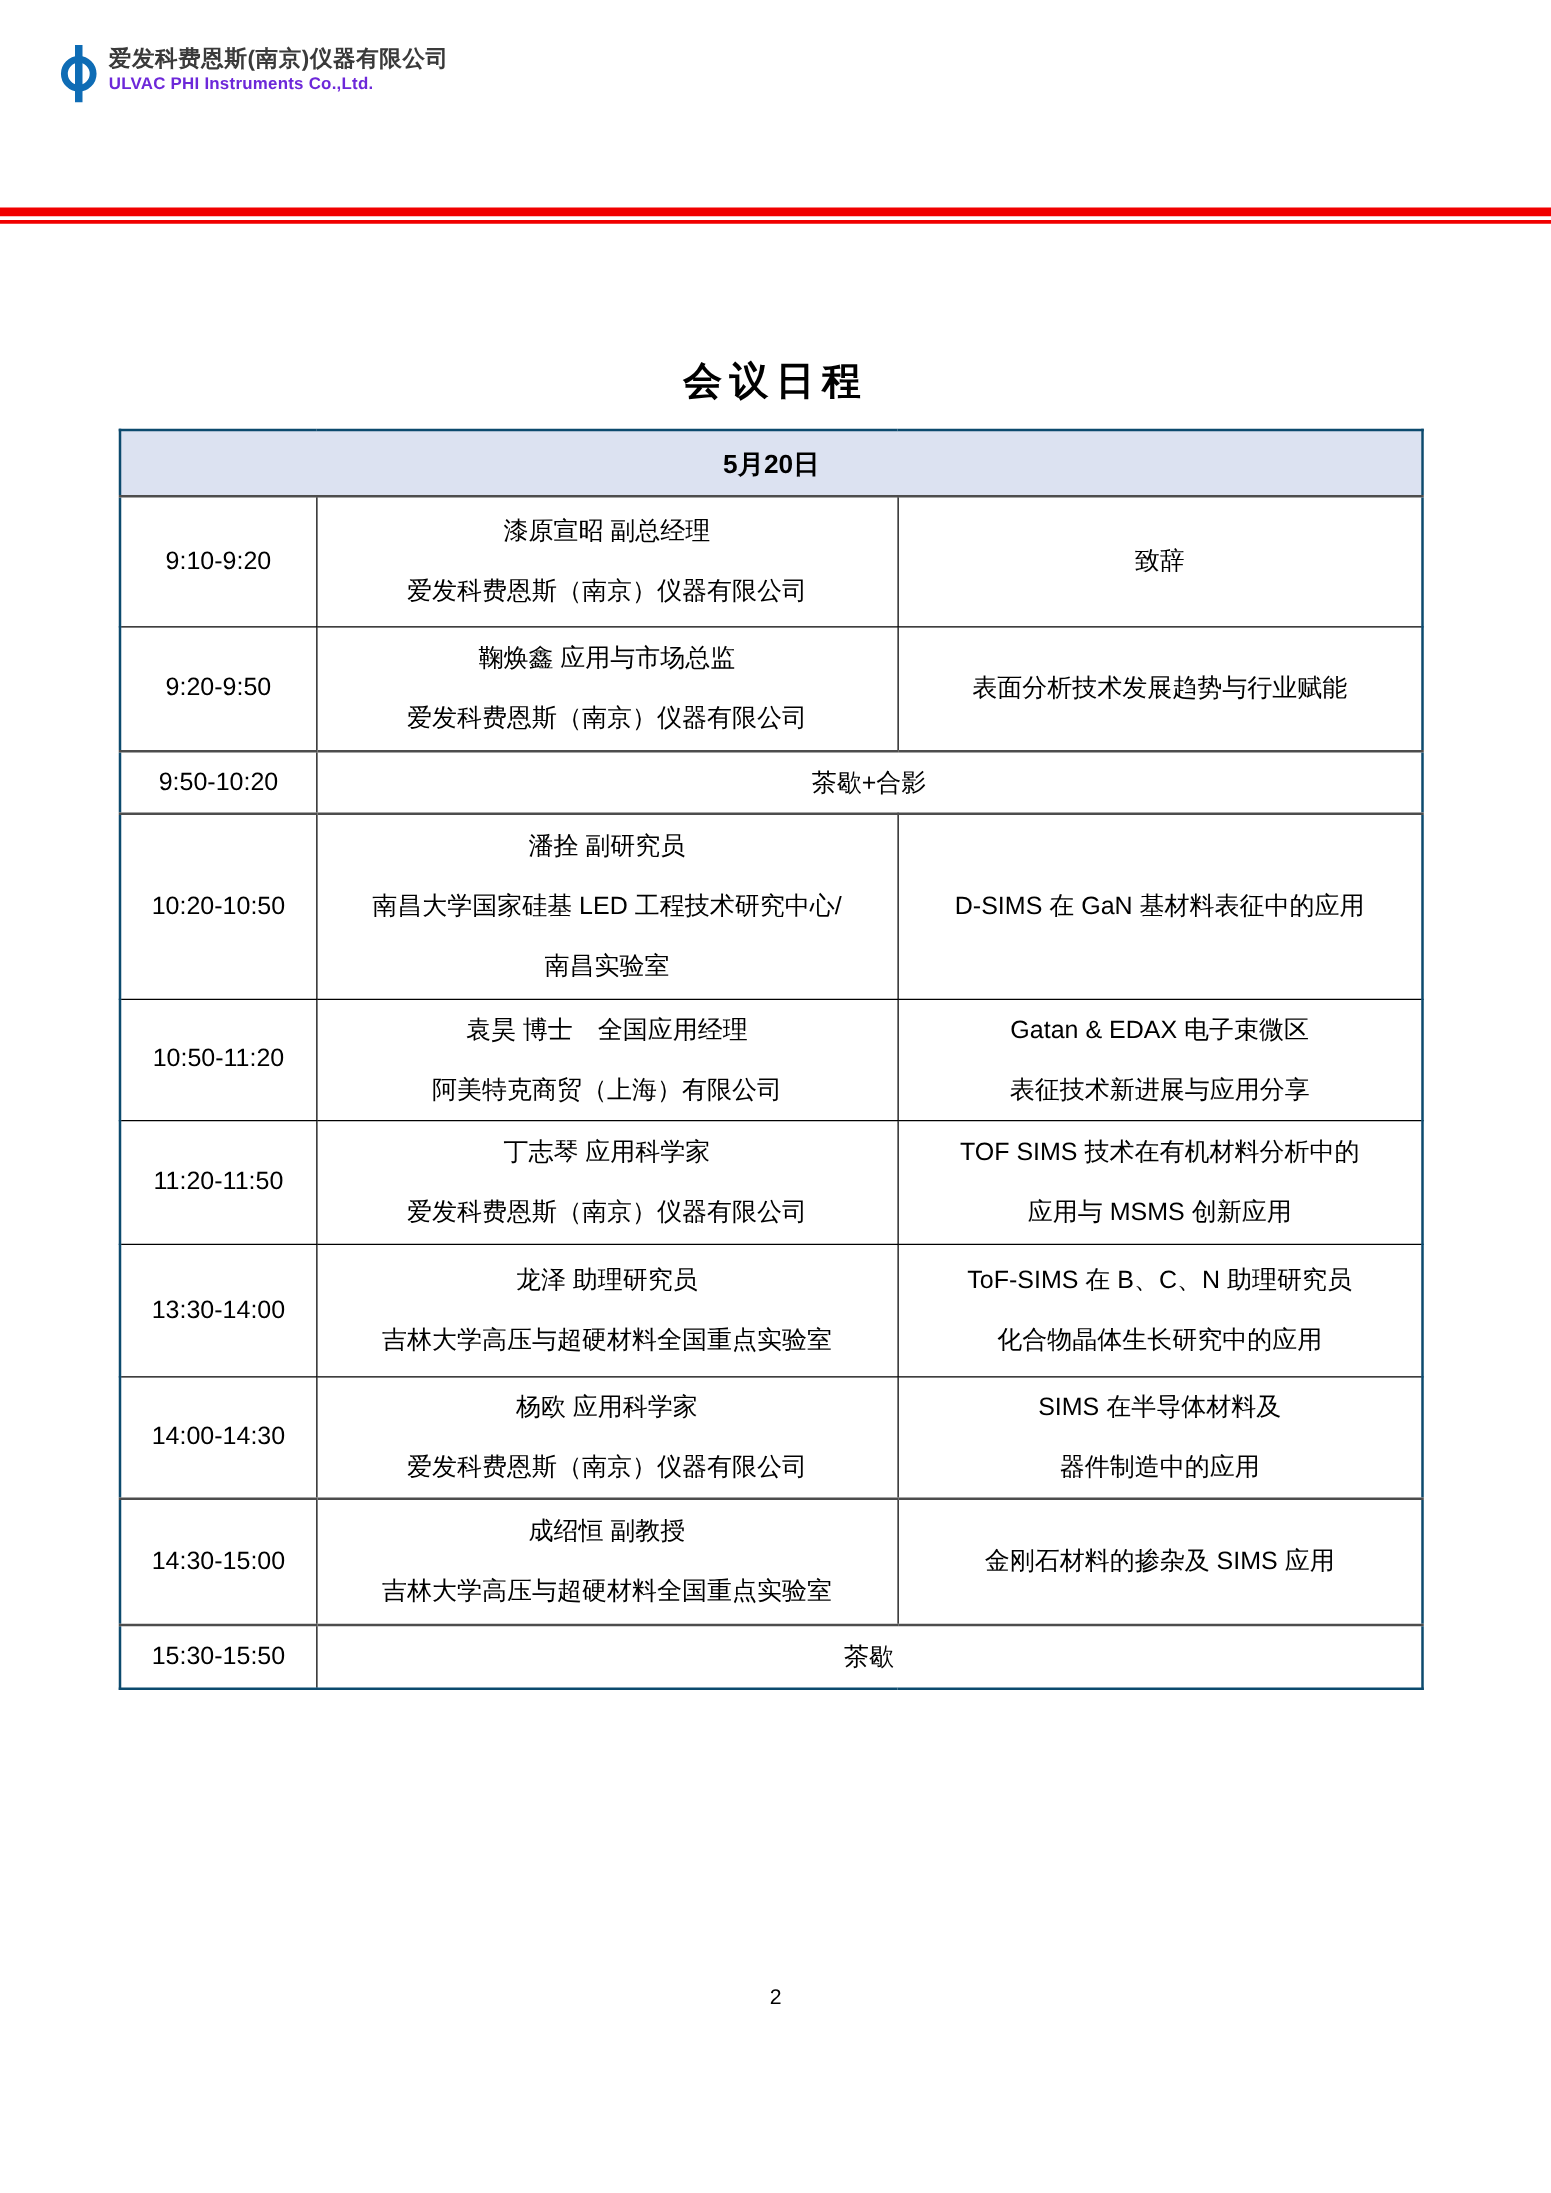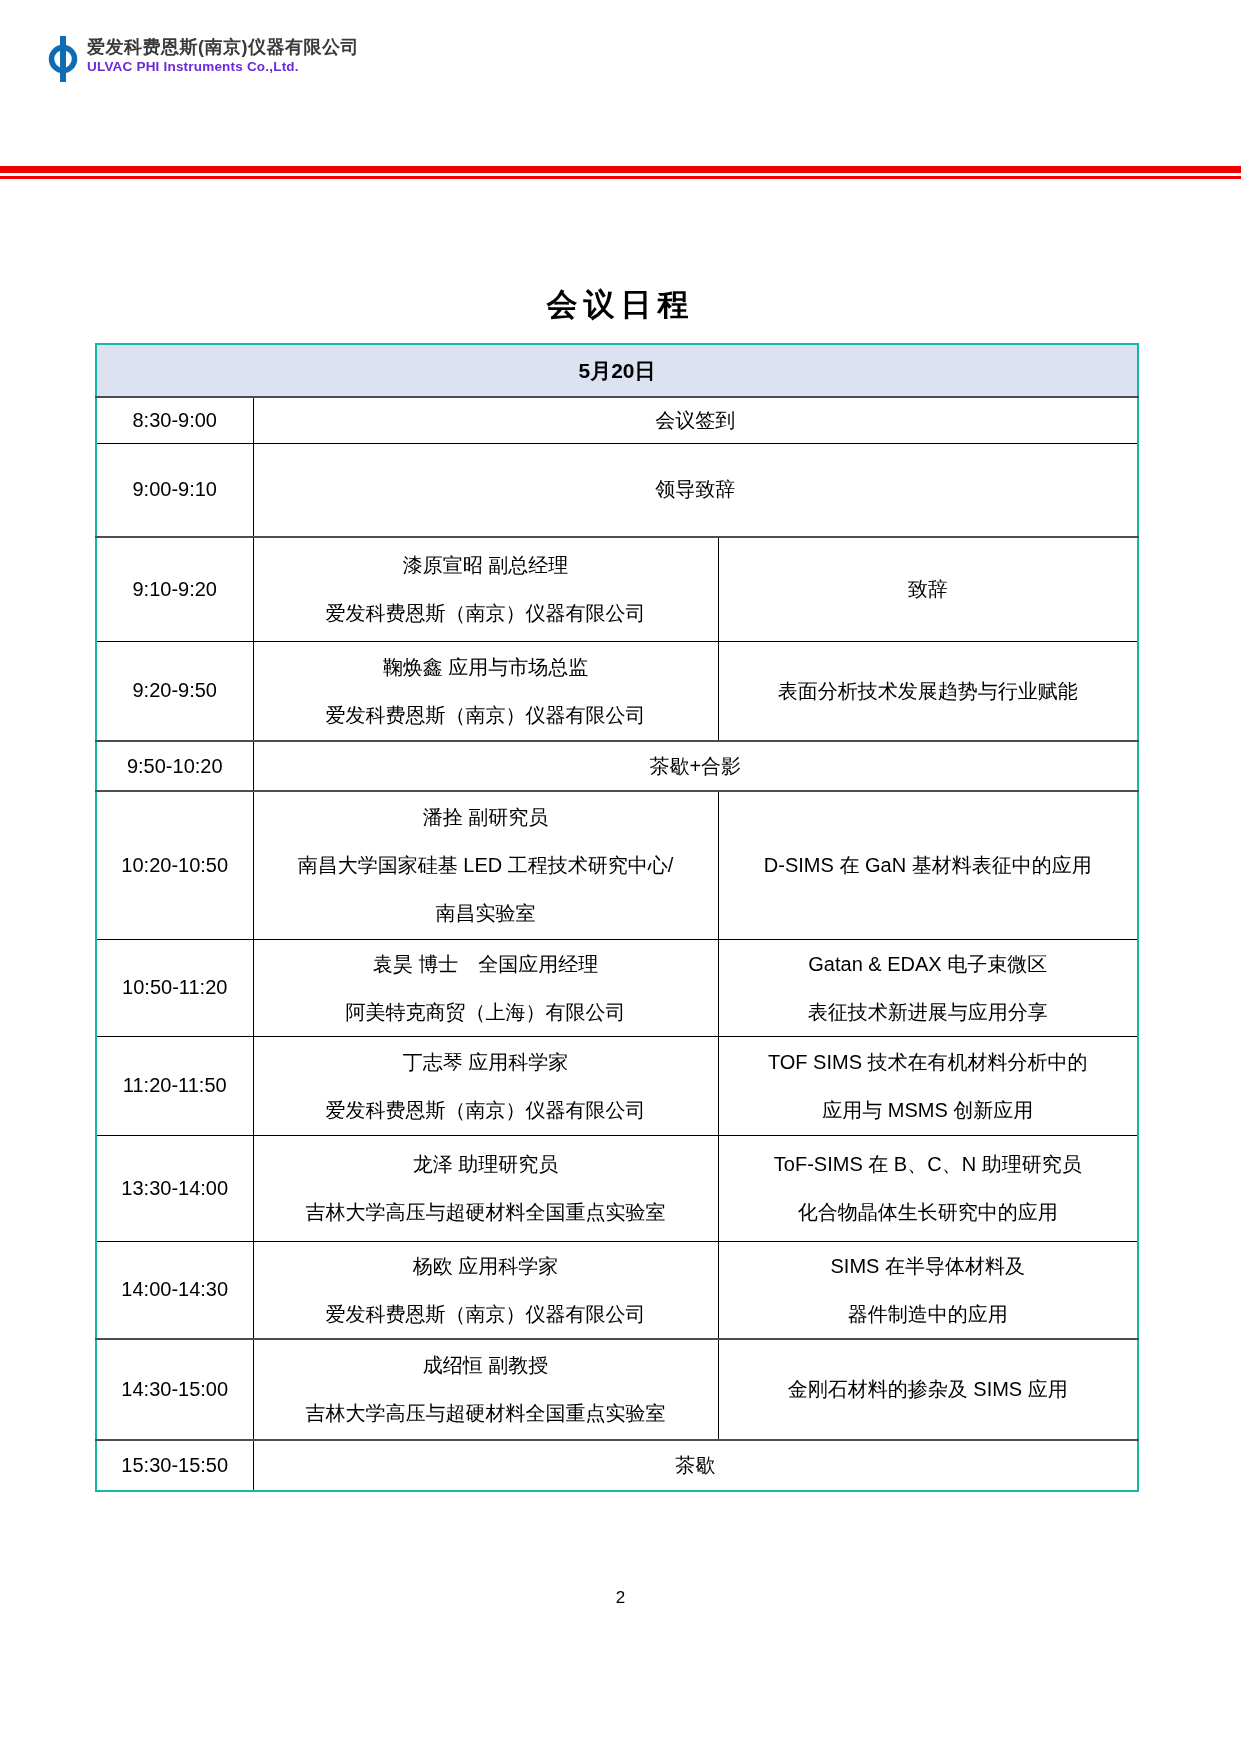--- a/index.html
+++ b/index.html
@@ -31,21 +31,21 @@
     position:absolute; top:284px; left:0; width:100%; text-align:center;
     font-family:Liberation Serif, serif;
     font-size:31px; font-weight:bold; color:#000000; letter-spacing:6px;
   }
 
   
   .agenda-table {
     position:absolute; left:95px; top:343px; width:1042px;
     border-collapse:collapse; table-layout:fixed;
     font-size:20px; color:#000000; background:#ffffff;
-    border:2px solid #14b8a6;
+    border:2px solid #0c4a6e;
   }
   .agenda-table td {
     border:1px solid #000000; text-align:center; vertical-align:middle;
     padding:0 4px; overflow:hidden;
   }
   tr.date-hdr td { background:#dce2f1; font-weight:bold; font-size:21px; height:51px; }
   tr.col-hdr td  { font-weight:bold; font-size:21px; height:46px; }
   tr.tb td { border-bottom:2px solid #4d4d4d; }
   .ln { line-height:48px; white-space:nowrap; }
 
@@ -83,29 +83,21 @@
         <col style="width:465px">
         <col style="width:420px">
       </colgroup>
 
     <tbody>
         <tr class="date-hdr tb">
       <td colspan="3">5月20日</td>
     </tr>
 
 
-    <tr style="height:46px">
-      <td>8:30-9:00</td>
-      <td colspan="2">会议签到</td>
-    </tr>
-
-    <tr class="tb" style="height:94px">
-      <td>9:00-9:10</td>
-      <td colspan="2">领导致辞</td>
-    </tr>
+
 
     <tr style="height:104px">
       <td>9:10-9:20</td>
       <td>
         <div class="ln">漆原宣昭 副总经理</div>
         <div class="ln">爱发科费恩斯（南京）仪器有限公司</div>
       </td>
       <td>
         <div class="ln">致辞</div>
       </td>

